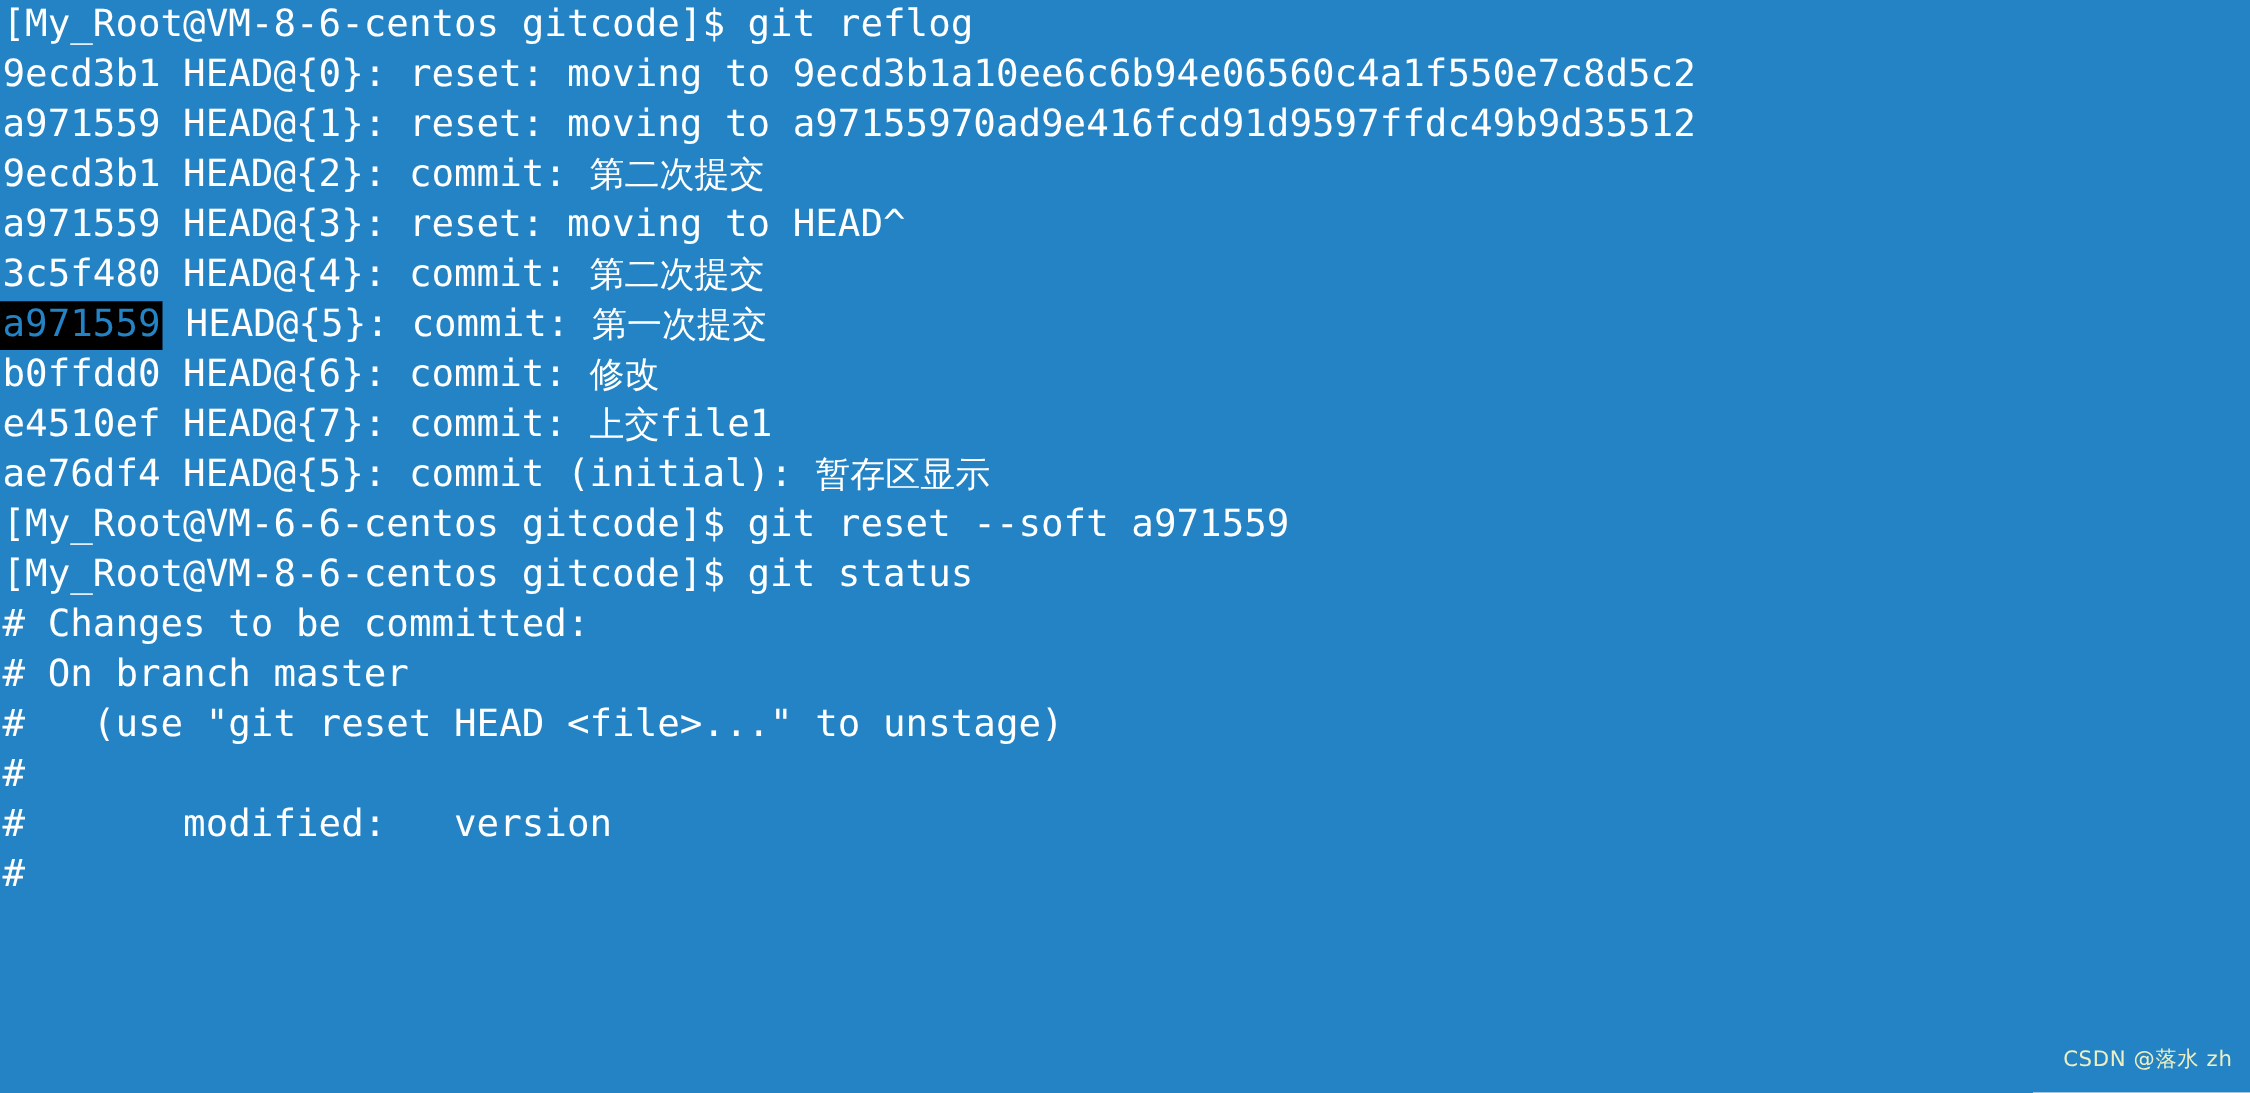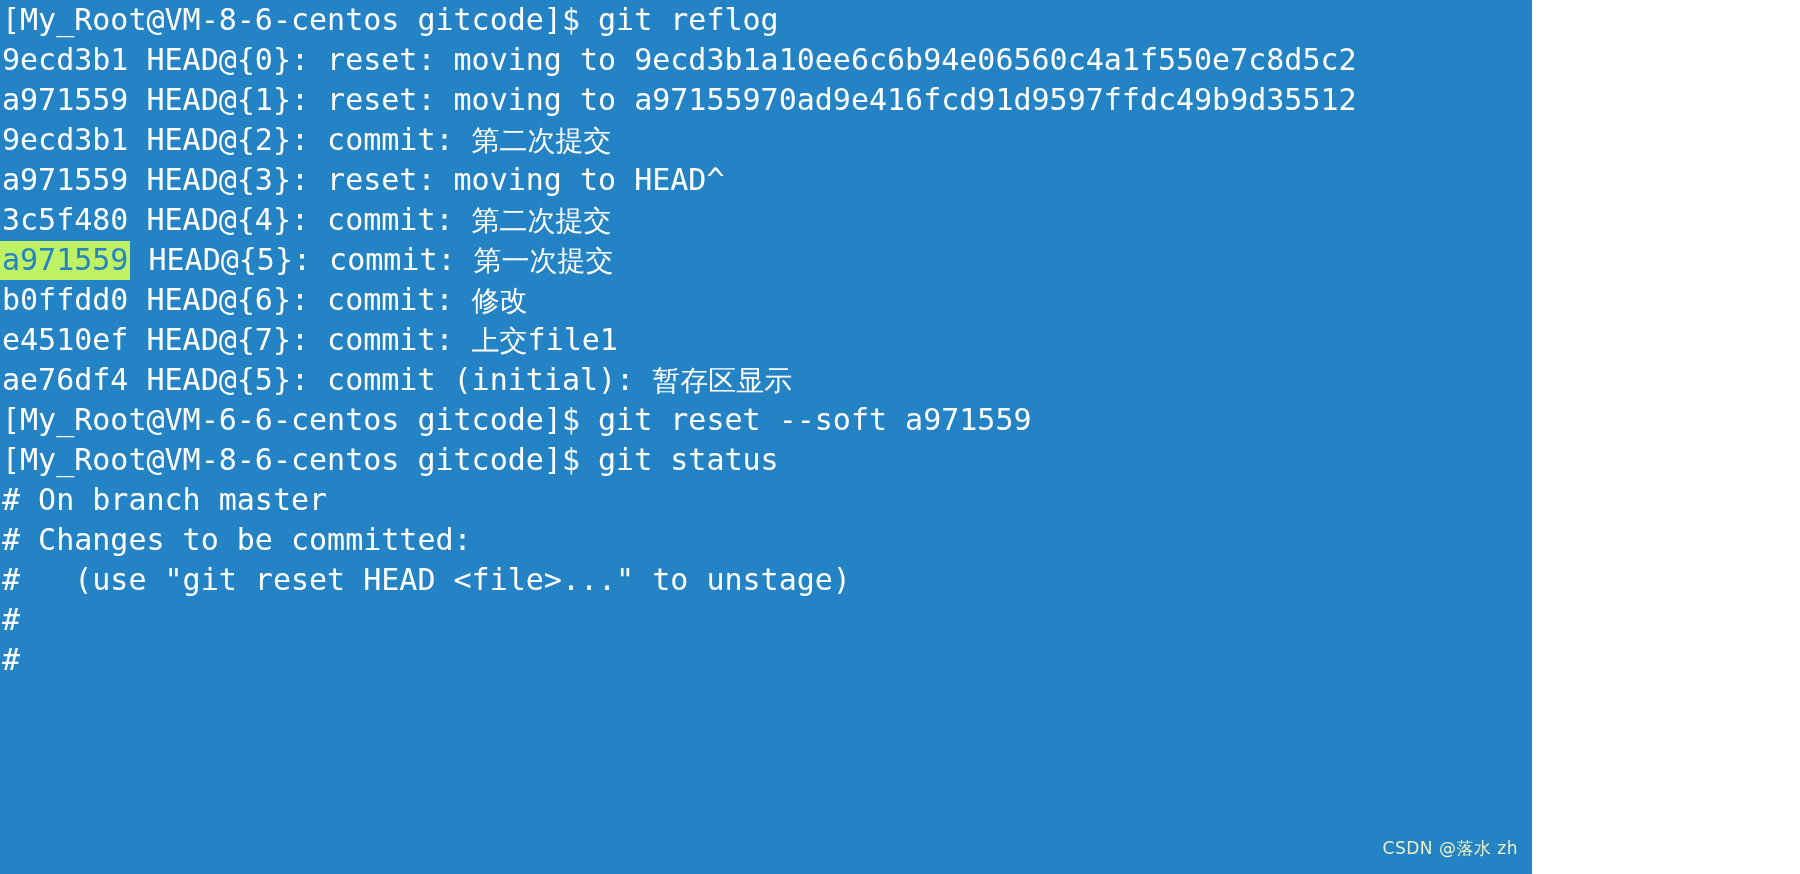--- a/index.html
+++ b/index.html
@@ -2,21 +2,21 @@
 <html><head>
 <meta charset="utf-8">
 <style>
   html, body {
     margin: 0;
     padding: 0;
     background: #ffffff;
   }
   #terminal {
     position: relative;
-    width: 1532px;
+    width: 1800px;
     height: 874px;
     background: #2383c4;
     overflow: hidden;
     font-family: "DejaVu Sans Mono", "Liberation Mono", monospace;
     font-size: 30px;
     line-height: 40px;
     color: #ffffff;
     letter-spacing: 0px;
     box-sizing: border-box;
   }
@@ -70,26 +70,27 @@
 <body>
 
 <div id="terminal" style="background: rgb(35, 131, 196); color: rgb(255, 255, 255);">
   <div id="lines">
       <div class="line"><span class="seg">[My_Root@VM-8-6-centos gitcode]$ git reflog</span></div>
       <div class="line"><span class="seg">9ecd3b1 HEAD@{0}: reset: moving to 9ecd3b1a10ee6c6b94e06560c4a1f550e7c8d5c2</span></div>
       <div class="line"><span class="seg">a971559 HEAD@{1}: reset: moving to a97155970ad9e416fcd91d9597ffdc49b9d35512</span></div>
       <div class="line"><span class="seg">9ecd3b1 HEAD@{2}: commit: </span><span class="seg seg-cn">第二次提交</span></div>
       <div class="line"><span class="seg">a971559 HEAD@{3}: reset: moving to HEAD^</span></div>
       <div class="line"><span class="seg">3c5f480 HEAD@{4}: commit: </span><span class="seg seg-cn">第二次提交</span></div>
-      <div class="line"><span class="seg seg-hl" style="background: #bef264; color: rgb(35, 131, 196);">a971559</span><span class="seg"> HEAD@{5}: commit: </span><span class="seg seg-cn">第一次提交</span></div>
+      <div class="line"><span class="seg seg-hl" style="background: #000000; color: rgb(35, 131, 196);">a971559</span><span class="seg"> HEAD@{5}: commit: </span><span class="seg seg-cn">第一次提交</span></div>
       <div class="line"><span class="seg">b0ffdd0 HEAD@{6}: commit: </span><span class="seg seg-cn">修改</span></div>
       <div class="line"><span class="seg">e4510ef HEAD@{7}: commit: </span><span class="seg seg-cn">上交</span><span class="seg">file1</span></div>
       <div class="line"><span class="seg">ae76df4 HEAD@{5}: commit (initial): </span><span class="seg seg-cn">暂存区显示</span></div>
       <div class="line"><span class="seg">[My_Root@VM-6-6-centos gitcode]$ git reset --soft a971559</span></div>
       <div class="line"><span class="seg">[My_Root@VM-8-6-centos gitcode]$ git status</span></div>
+      <div class="line"><span class="seg"># Changes to be committed:</span></div>
       <div class="line"><span class="seg"># On branch master</span></div>
-      <div class="line"><span class="seg"># Changes to be committed:</span></div>
       <div class="line"><span class="seg">#   (use "git reset HEAD &lt;file&gt;..." to unstage)</span></div>
       <div class="line"><span class="seg">#</span></div>
+      <div class="line"><span class="seg">#       modified:   version</span></div>
       <div class="line"><span class="seg">#</span></div>
     </div>
   <div id="watermark">CSDN @落水 zh</div>
 </div>
 
 </body></html>

